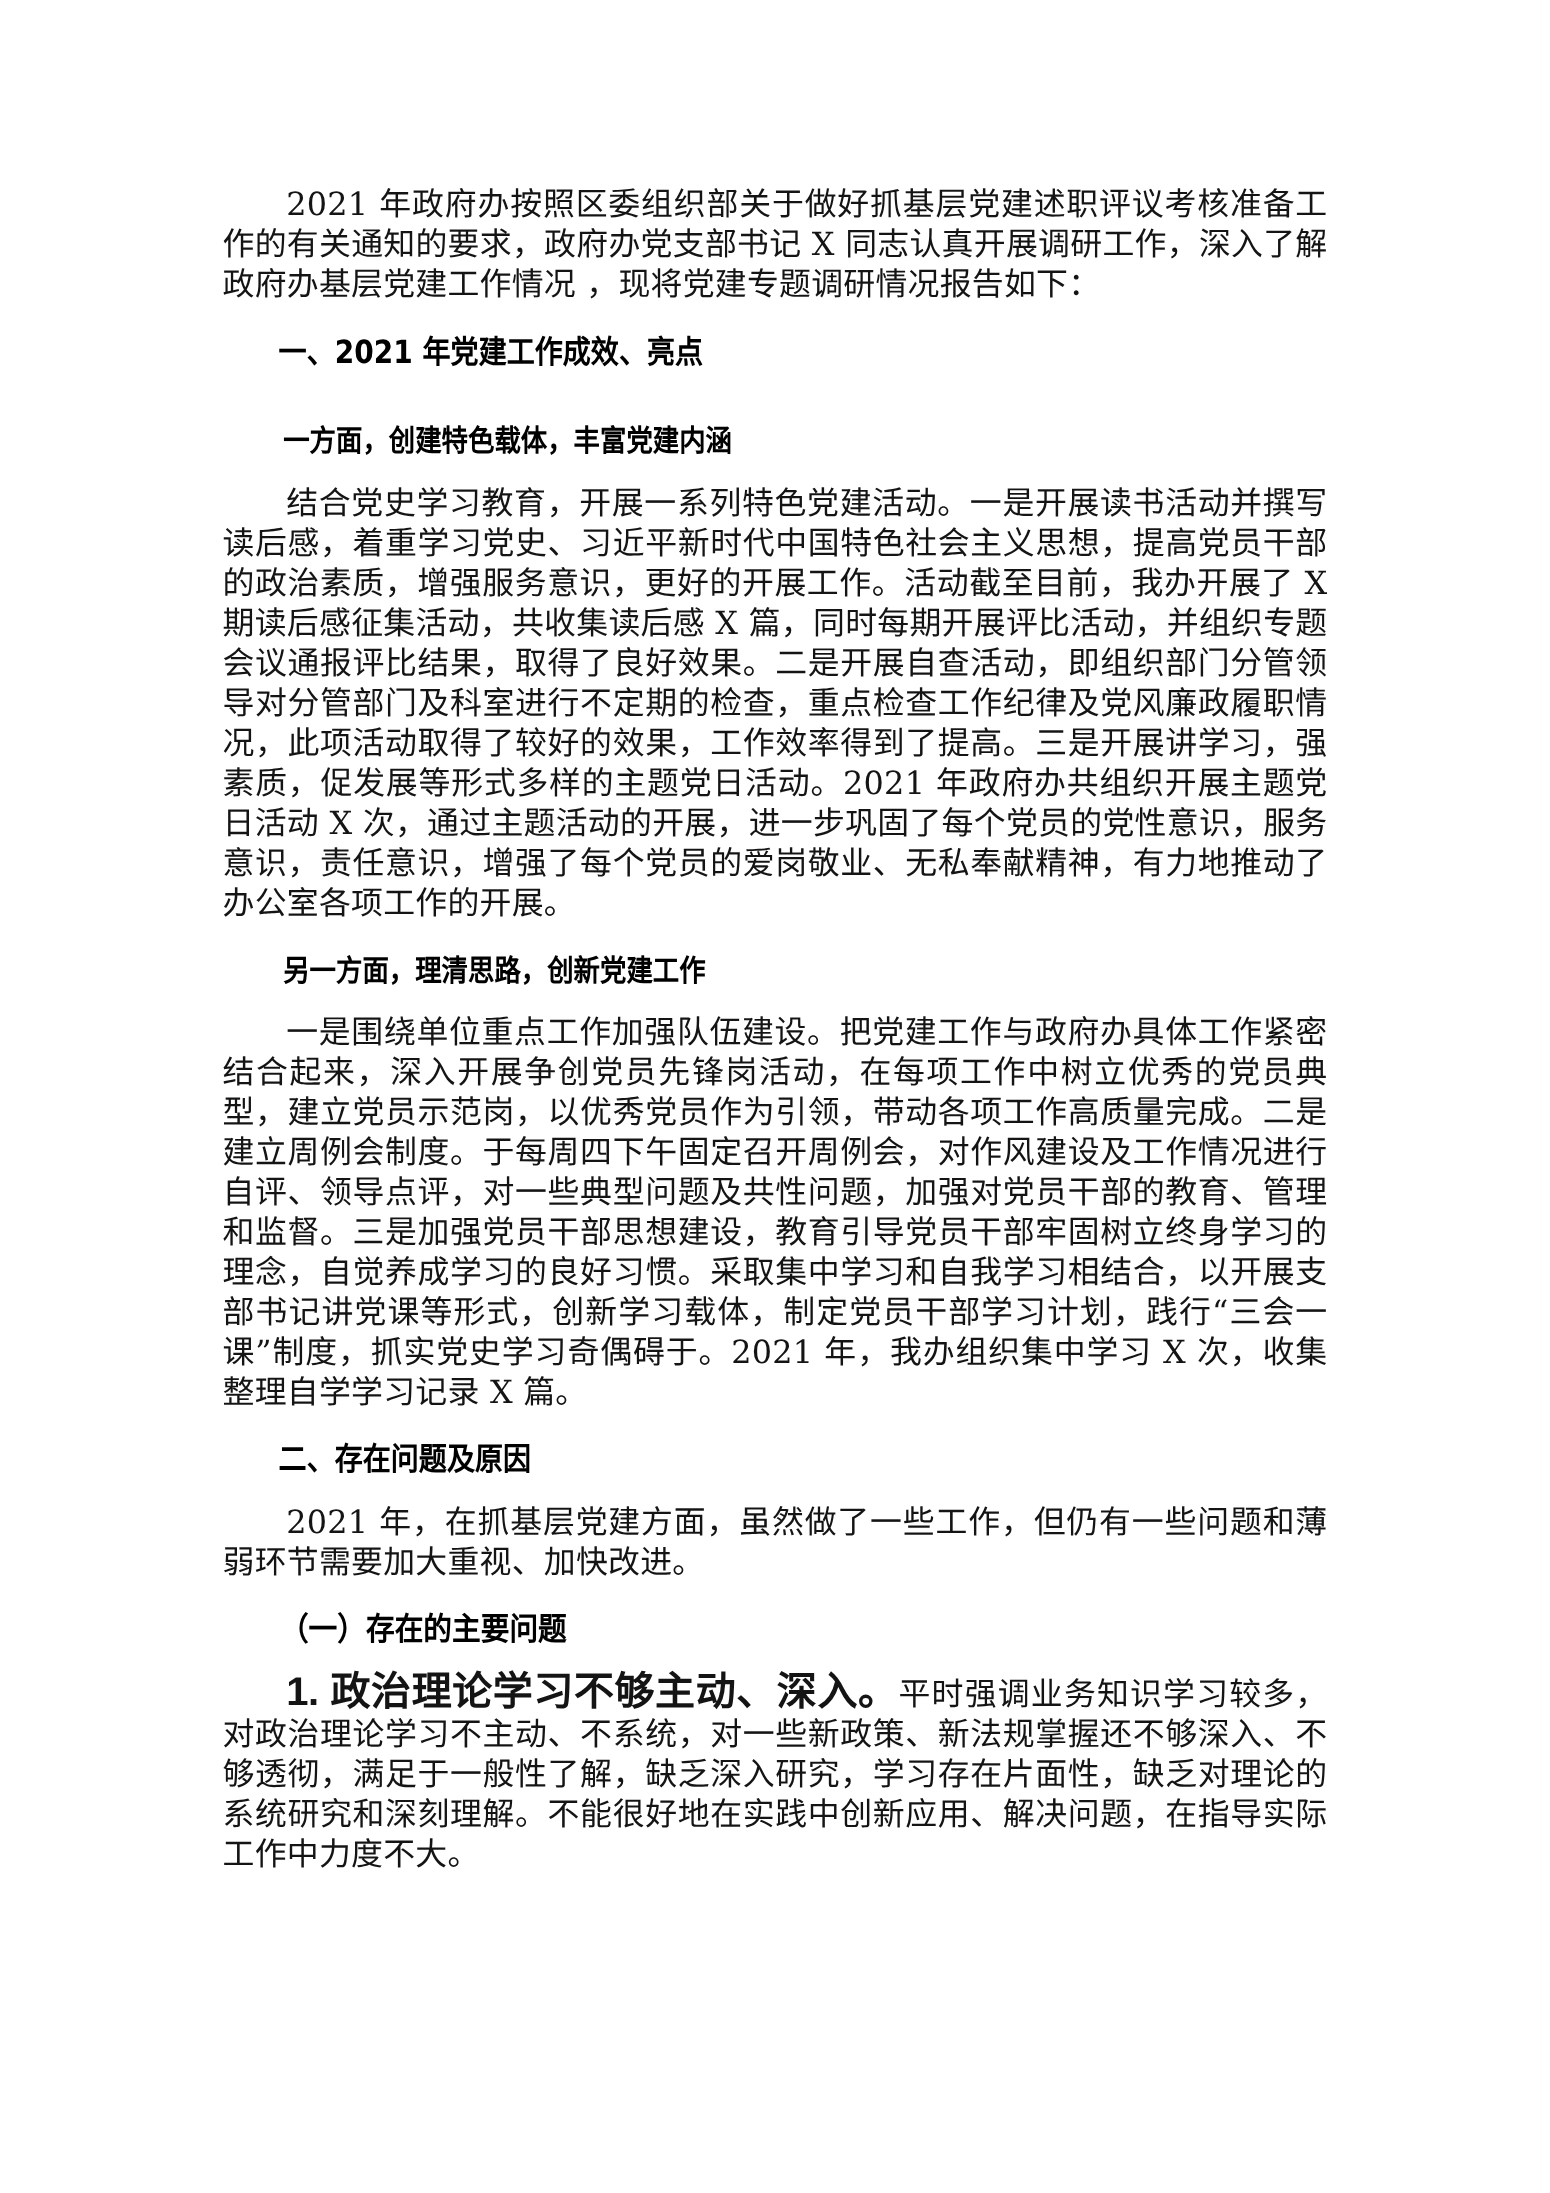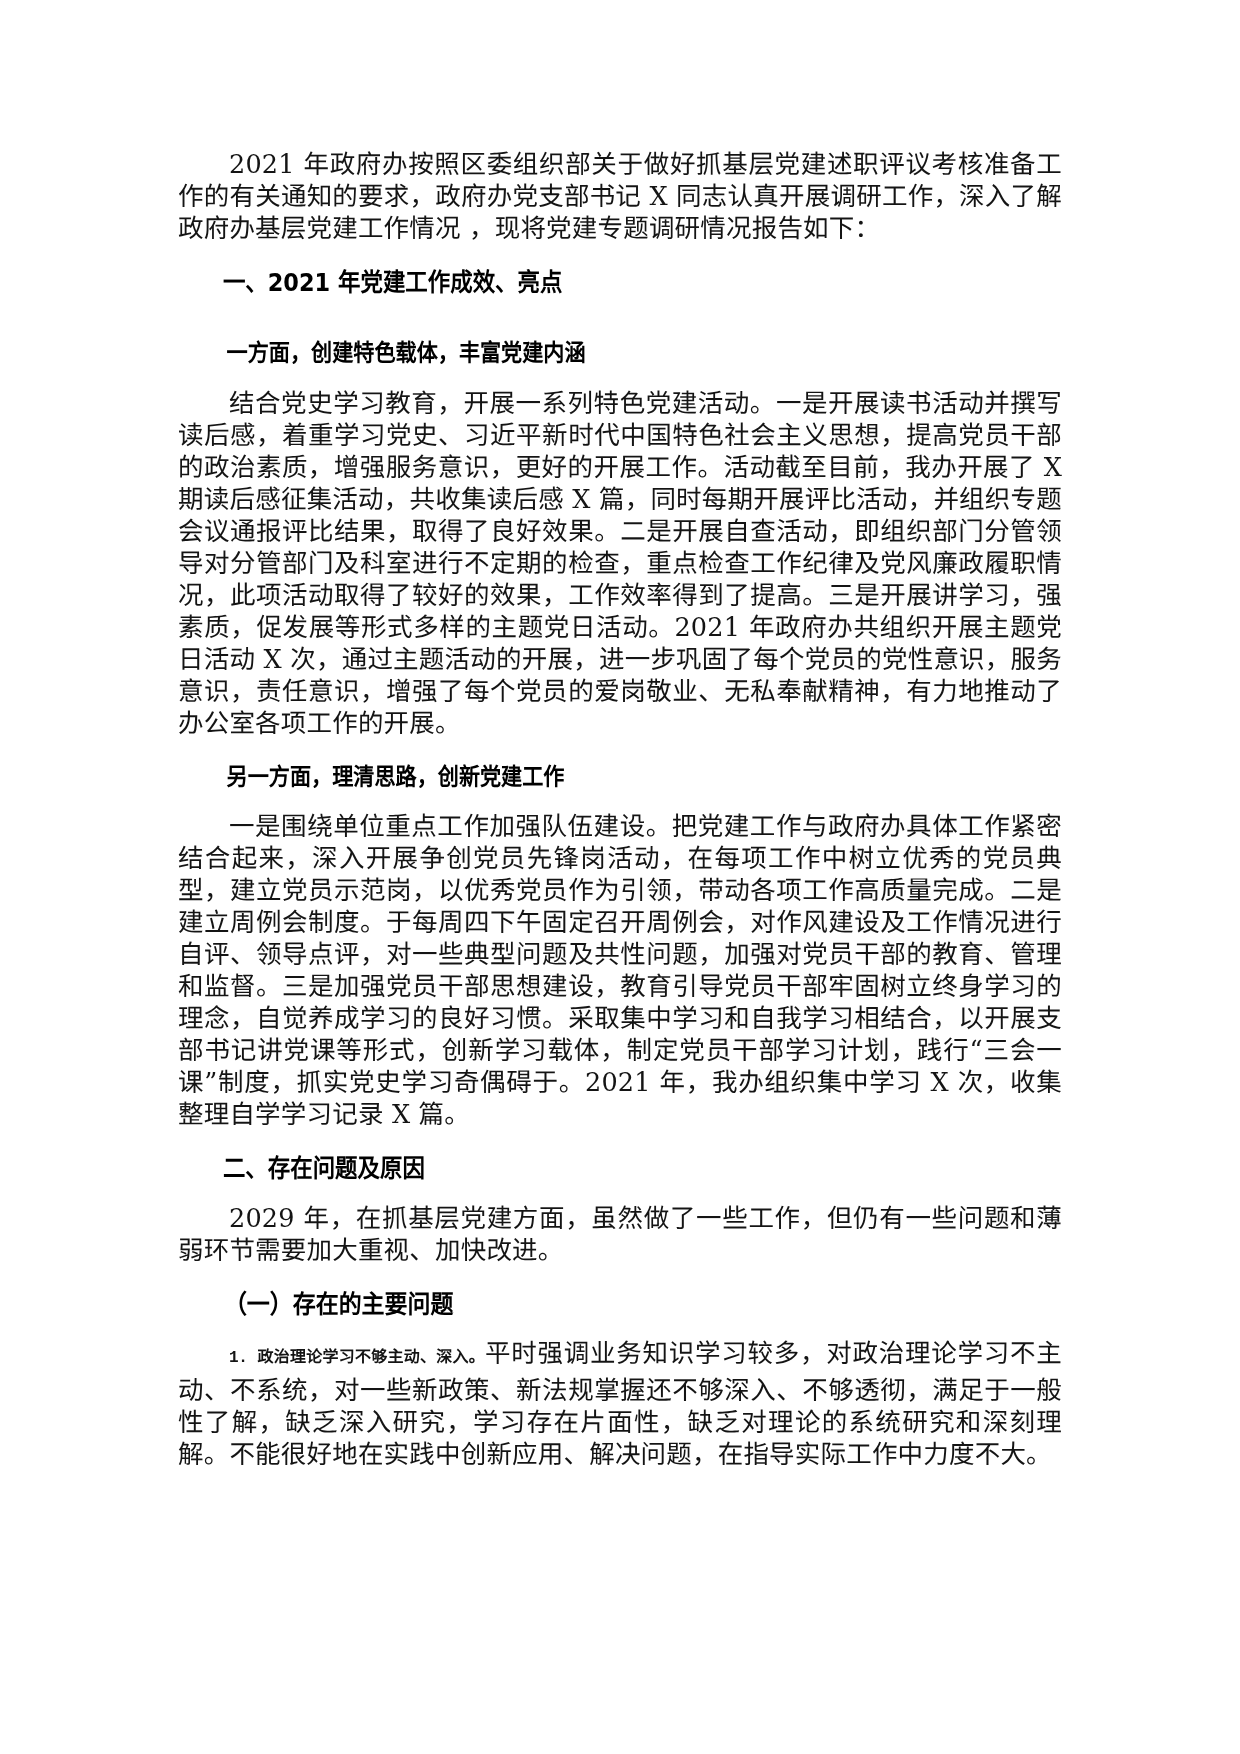--- a/index.html
+++ b/index.html
@@ -66,23 +66,23 @@
     font-size: 25.5px;
     line-height: 38.4px;
     text-indent: 2em;
     transform: scaleX(0.9);
     transform-origin: left center;
   }
   .gap-before-heading { height: 19px; }
   .gap-after-heading  { height: 14px; }
   
   p.para .lead-in {
-    font-family: Liberation Mono, monospace;
+    font-family: Liberation Sans, sans-serif;
     font-weight: 700;
-    font-size: 16px;
+    font-size: 32px;
     letter-spacing: -0.3px;
   }
   p.para .run-rest {
     font-family: "DejaVu Serif", "Liberation Serif", serif;
     font-weight: 400;
   }
 </style>
 </head>
 <body>
 
@@ -113,21 +113,21 @@
     <div class="gap-after-heading"></div>
 
     <p class="para">一是围绕单位重点工作加强队伍建设。把党建工作与政府办具体工作紧密结合起来，深入开展争创党员先锋岗活动，在每项工作中树立优秀的党员典型，建立党员示范岗，以优秀党员作为引领，带动各项工作高质量完成。二是建立周例会制度。于每周四下午固定召开周例会，对作风建设及工作情况进行自评、领导点评，对一些典型问题及共性问题，加强对党员干部的教育、管理和监督。三是加强党员干部思想建设，教育引导党员干部牢固树立终身学习的理念，自觉养成学习的良好习惯。采取集中学习和自我学习相结合，以开展支部书记讲党课等形式，创新学习载体，制定党员干部学习计划，践行“三会一课”制度，抓实党史学习奇偶碍于。2021 年，我办组织集中学习 X 次，收集整理自学学习记录 X 篇。</p>
 
     <div class="gap-before-heading"></div>
 
     <h1 class="h-level1">二、存在问题及原因</h1>
 
     <div class="gap-after-heading"></div>
 
-    <p class="para">2029 年，在抓基层党建方面，虽然做了一些工作，但仍有一些问题和薄弱环节需要加大重视、加快改进。</p>
+    <p class="para">2021 年，在抓基层党建方面，虽然做了一些工作，但仍有一些问题和薄弱环节需要加大重视、加快改进。</p>
 
     <div class="gap-before-heading"></div>
 
     <h3 class="h-level3">（一）存在的主要问题</h3>
 
     <div class="gap-after-heading"></div>
 
     <p class="para"><span class="lead-in">1. 政治理论学习不够主动、深入。</span><span class="run-rest">平时强调业务知识学习较多，对政治理论学习不主动、不系统，对一些新政策、新法规掌握还不够深入、不够透彻，满足于一般性了解，缺乏深入研究，学习存在片面性，缺乏对理论的系统研究和深刻理解。不能很好地在实践中创新应用、解决问题，在指导实际工作中力度不大。</span></p>
 
   </div>

